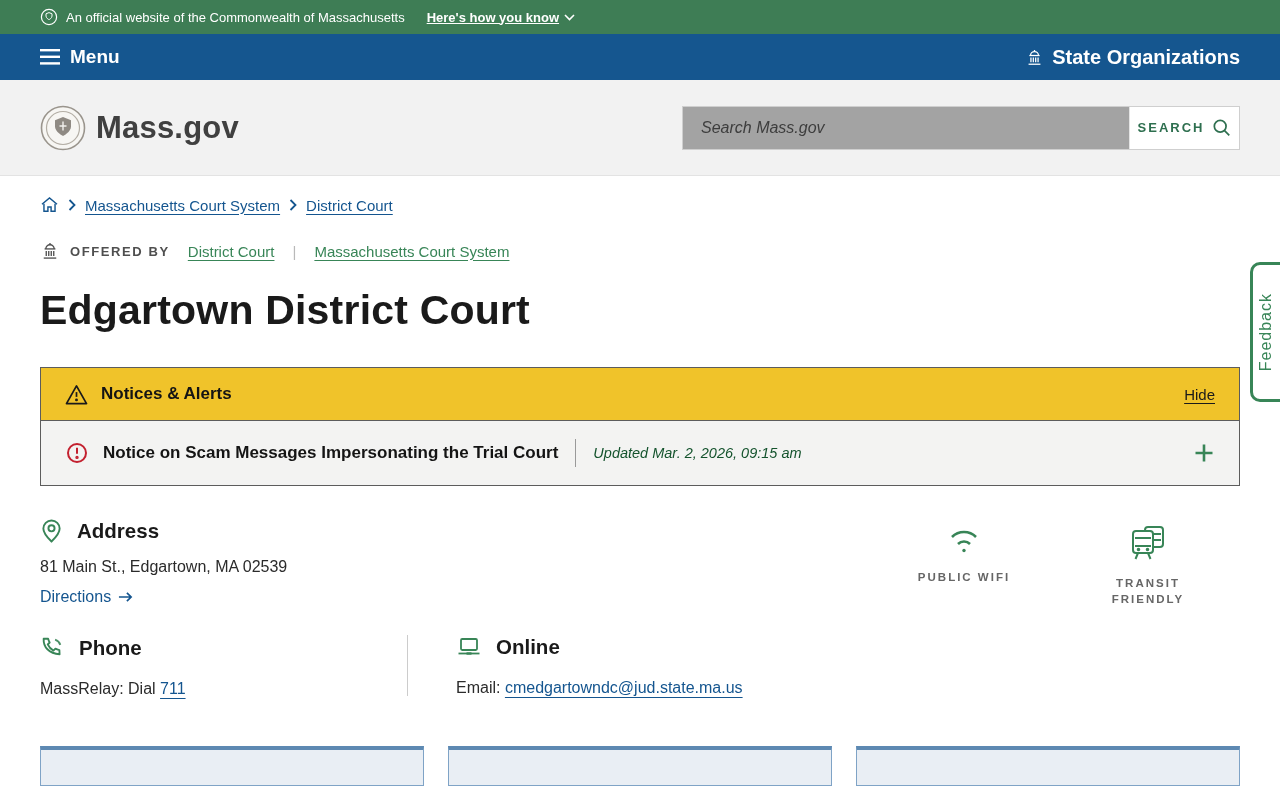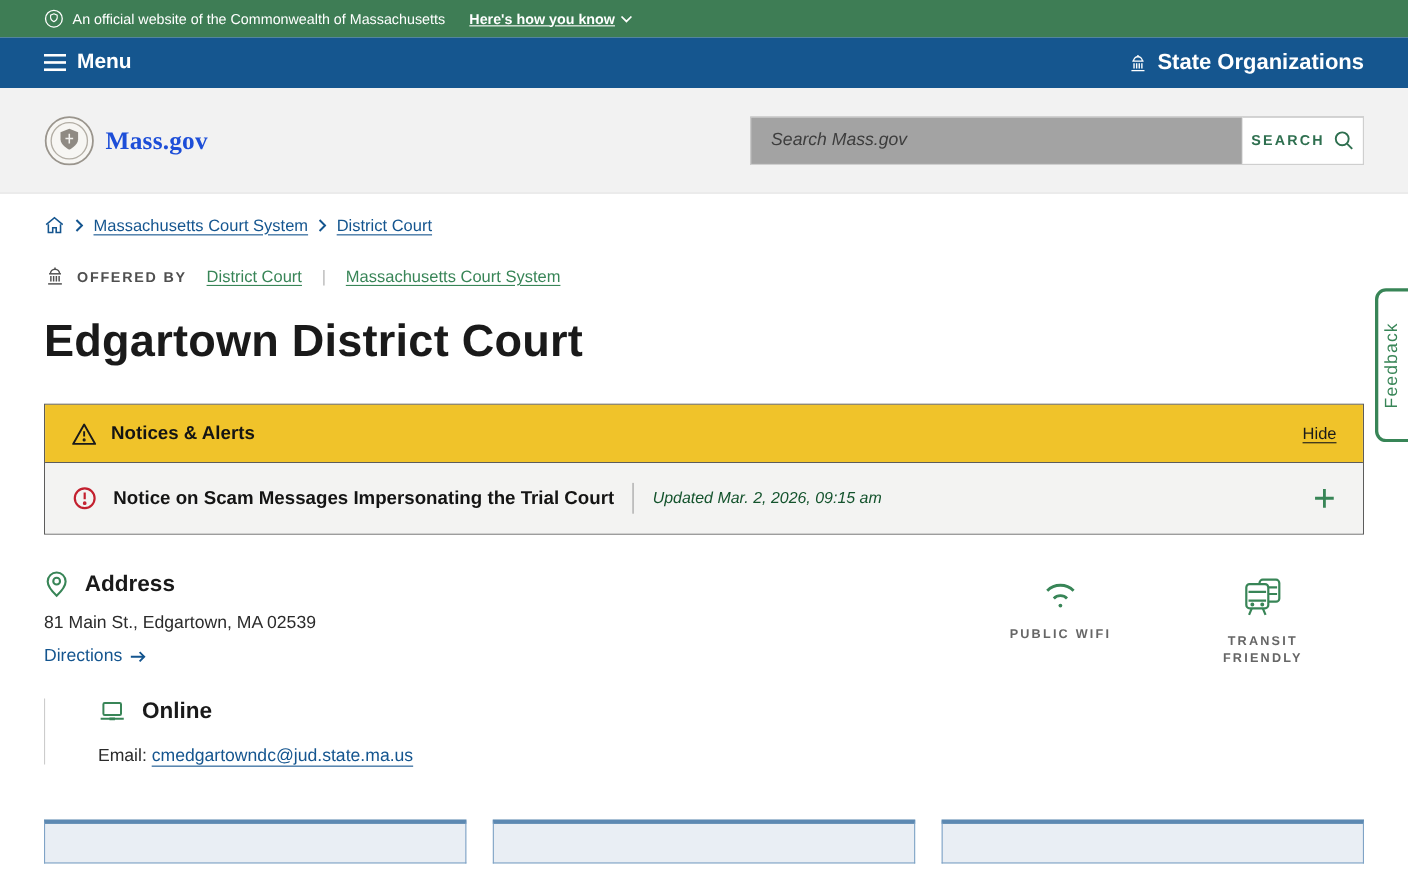--- a/index.html
+++ b/index.html
@@ -16,21 +16,21 @@
   
   .navbar { height:46px; background:#15568F; display:flex; align-items:center;
             justify-content:space-between; padding:0 40px; color:#fff; }
   .nav-menu { display:flex; align-items:center; gap:10px; font-size:19px; font-weight:bold; cursor:pointer; }
   .nav-orgs { display:flex; align-items:center; gap:8px; font-size:20px; font-weight:600; cursor:pointer; }
 
   
   .siteheader { height:96px; background:#F2F2F2; display:flex; align-items:center;
                 justify-content:space-between; padding:0 40px; border-bottom:1px solid #e3e3e3; }
   .logo { display:flex; align-items:center; gap:10px; cursor:pointer; }
-  .logo .word { font-size:23px; font-weight:bold; color:#1d4ed8; letter-spacing:0.2px;font-family:Liberation Serif, serif; }
+  .logo .word { font-size:31px; font-weight:bold; color:#404040; letter-spacing:0.2px; }
   .searchbar { width:558px; height:44px; background:#a3a3a3; border:1px solid #cfcfcf;
                display:flex; align-items:stretch; }
   .searchbar input { flex:1; border:none; outline:none; padding:0 18px;
                      font-size:16px; font-style:italic; color:#333;
                      font-family:"Liberation Sans", sans-serif; background:transparent; }
   .searchbar input::placeholder { color:#3d3d3d; opacity:1; }
   .search-btn { width:110px; border:none; border-left:1px solid #e4e4e4; background:#fff;
                 display:flex; align-items:center; justify-content:center; gap:8px;
                 font-size:13px; letter-spacing:2px; font-weight:bold; color:#2E6F4F;
                 cursor:pointer; font-family:"Liberation Sans", sans-serif; }
@@ -287,20 +287,35 @@
             <circle cx="19.5" cy="25.5" r="0.8" fill="#388557"></circle>
             <path d="M10 29l-2.5 6M20 29l2.5 6"></path>
           </svg>
         </span>
         <span class="blabel">TRANSIT FRIENDLY</span>
       </div>
     </div>
   </div>
 
   <div class="contact-bottom">
+    <div class="cb-col cb-phone">
+      <div class="sec-head">
+        <span class="icon">
+          <svg width="25" height="25" viewBox="0 0 24 24" fill="none" stroke="#388557" stroke-width="1.8">
+            <path d="M7.8 3.5c.4 1.4.9 2.6 1.5 3.7l-1.9 1.9c1.3 2.8 3.1 4.6 5.5 5.9l1.9-1.9c1.2.6 2.4 1 3.8 1.4l.2 4c-5-.3-8.9-2-11.7-4.8C4.3 10.9 3.3 7.9 3.5 3.6z" stroke-linejoin="round"></path>
+            <path d="M14.5 4.5c2.5.8 4.2 2.5 5 5" opacity="0.9"></path>
+          </svg>
+        </span>
+        <h2>Phone</h2>
+      </div>
+      <div class="cb-text">
+        <span>MassRelay: Dial</span>
+        <a>711</a>
+      </div>
+    </div>
     <div class="cb-divider"></div>
     <div class="cb-col cb-online">
       <div class="sec-head">
         <span class="icon">
           <svg width="26" height="24" viewBox="0 0 26 24" fill="none" stroke="#388557" stroke-width="1.8">
             <rect x="5" y="4" width="16" height="11" rx="1.2"></rect>
             <path d="M2.5 18.5h21"></path>
               <path d="M10.5 18.5h5" stroke-width="2.4"></path>
           </svg>
         </span>

